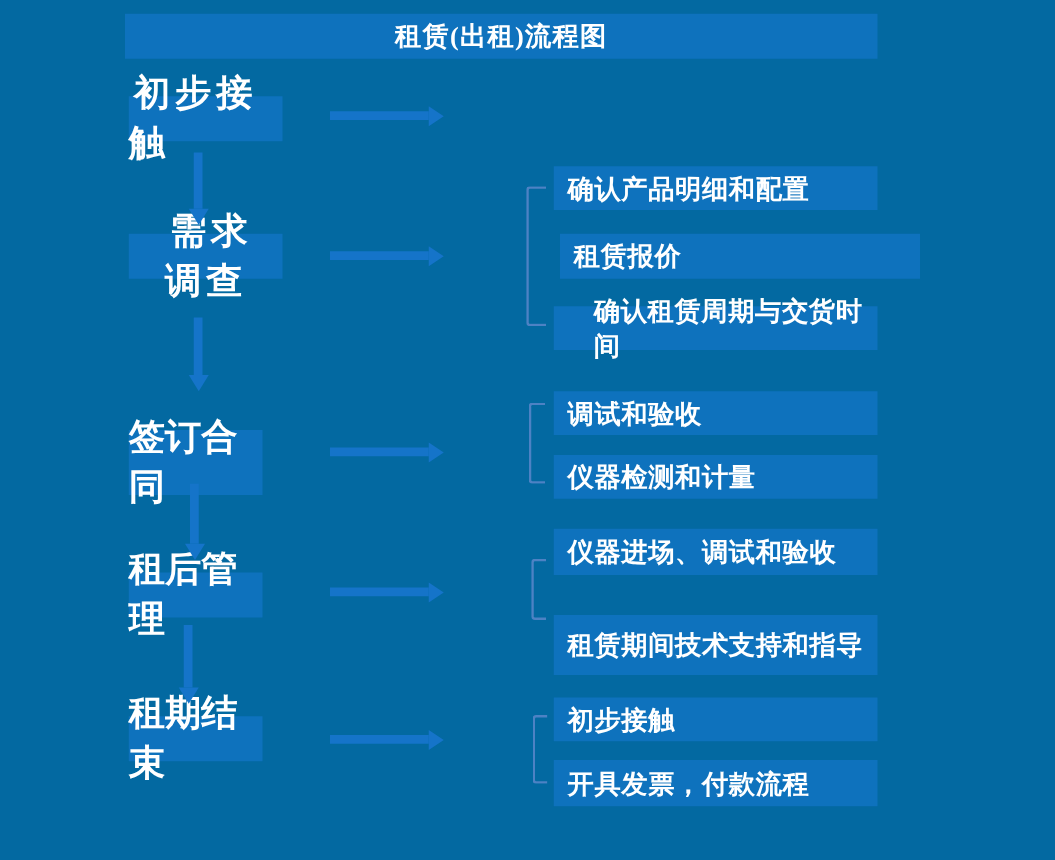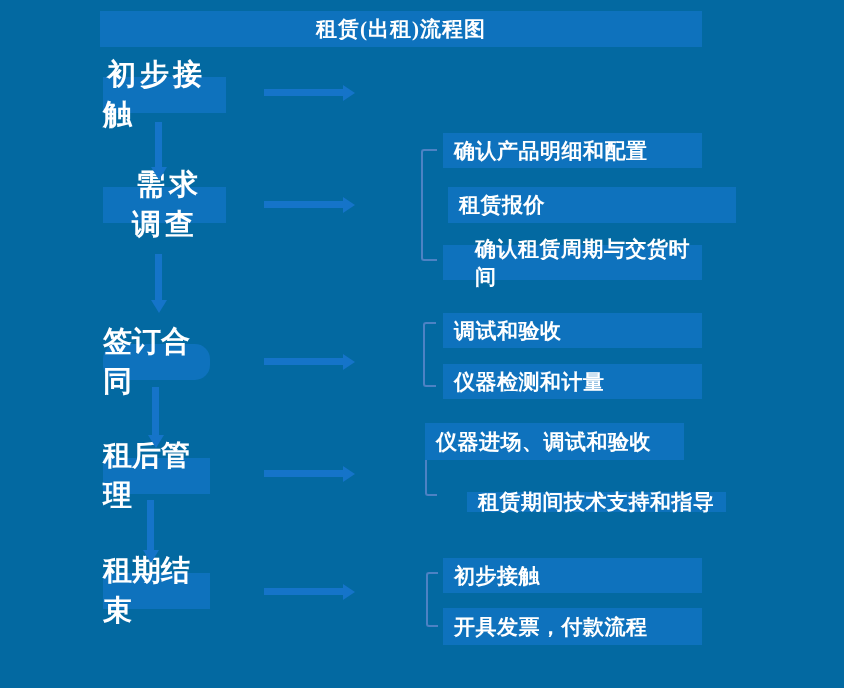--- a/index.html
+++ b/index.html
@@ -44,21 +44,21 @@
 </style>
 </head>
 <body>
 
 <div class="canvas">
 
   <div class="box title-bar">租赁(出租)流程图</div>
 
   <div class="box step wide" style="left:103px;top:77px;width:123px;height:36px;">初步接触</div>
   <div class="box step wide" style="left:103px;top:187px;width:123px;height:36px;padding-left:29px;">需求调查</div>
-  <div class="box step" style="left:103px;top:344px;width:107px;height:36px;border-radius:15px;">签订合同</div>
+  <div class="box step" style="left:103px;top:344px;width:107px;height:52px;">签订合同</div>
   <div class="box step" style="left:103px;top:458px;width:107px;height:36px;">租后管理</div>
   <div class="box step" style="left:103px;top:573px;width:107px;height:36px;">租期结束</div>
 
   <div class="varrow" style="left:151px;top:122px;height:58px;">
     <div class="shaft" style="height:45px;"></div>
     <div class="head"></div>
   </div>
   <div class="varrow" style="left:151px;top:254px;height:59px;">
     <div class="shaft" style="height:46px;"></div>
     <div class="head"></div>
@@ -99,19 +99,19 @@
   <div class="bracket" style="left:426px;top:572px;width:12px;height:55px;"></div>
 
 
   <div class="box out" style="left:443px;top:133px;width:259px;height:35px;">确认产品明细和配置</div>
   <div class="box out" style="left:448px;top:187px;width:288px;height:36px;">租赁报价</div>
   <div class="box out" style="left:443px;top:245px;width:259px;height:35px;padding-left:32px;">确认租赁周期与交货时间</div>
 
   <div class="box out" style="left:443px;top:313px;width:259px;height:35px;">调试和验收</div>
   <div class="box out" style="left:443px;top:364px;width:259px;height:35px;">仪器检测和计量</div>
 
-  <div class="box out" style="left:425px;top:423px;width:259px;height:37px;">仪器进场、调试和验收</div>
-  <div class="box out" style="left:467px;top:492px;width:259px;height:20px;">租赁期间技术支持和指导</div>
+  <div class="box out" style="left:443px;top:423px;width:259px;height:37px;">仪器进场、调试和验收</div>
+  <div class="box out" style="left:443px;top:492px;width:259px;height:48px;">租赁期间技术支持和指导</div>
 
   <div class="box out" style="left:443px;top:558px;width:259px;height:35px;">初步接触</div>
   <div class="box out" style="left:443px;top:608px;width:259px;height:37px;">开具发票，付款流程</div>
 
 </div>
 
 </body></html>

